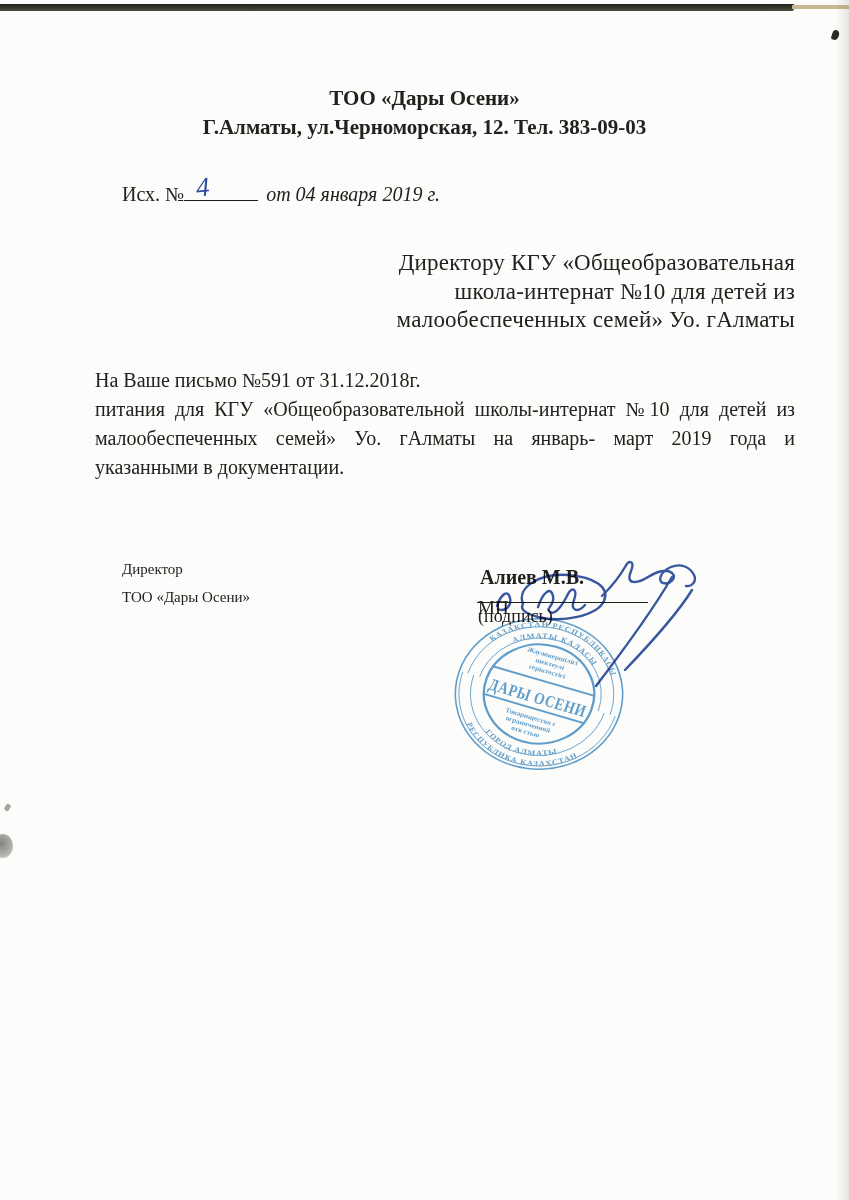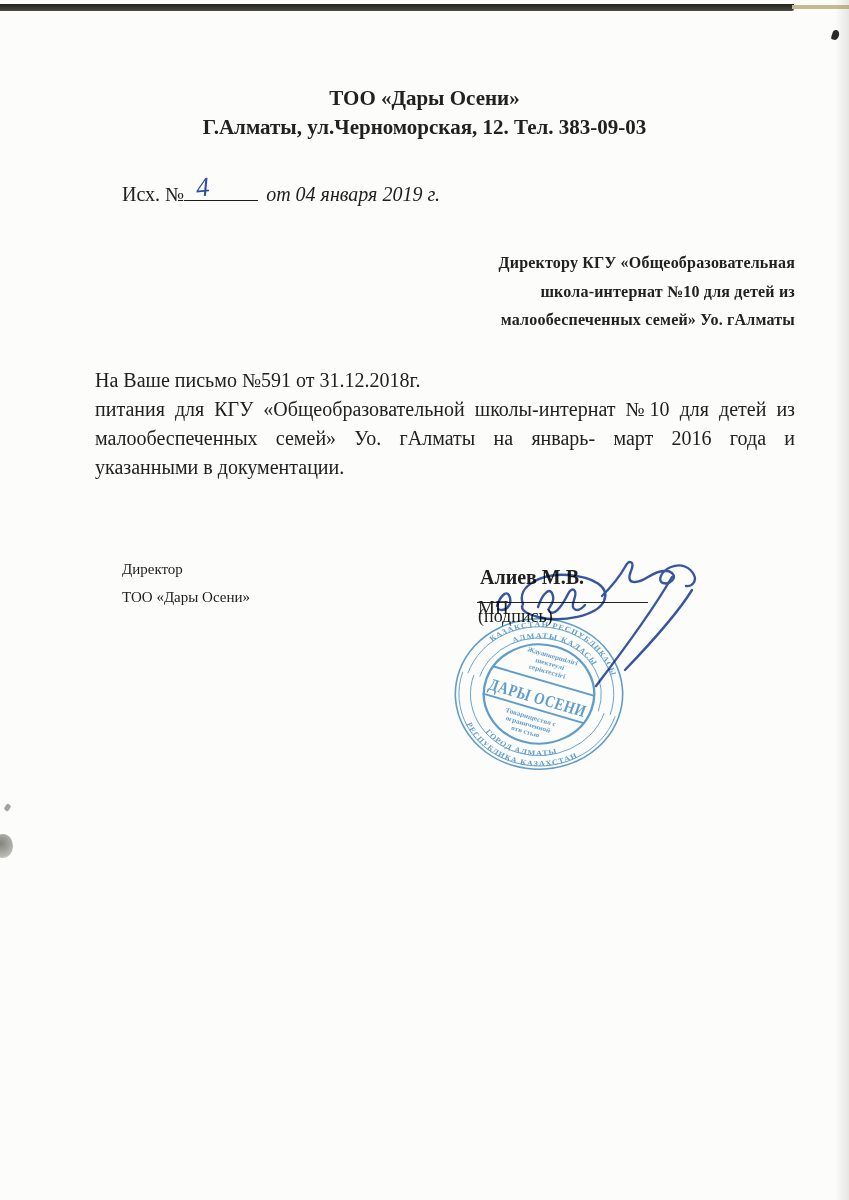--- a/index.html
+++ b/index.html
@@ -33,21 +33,21 @@
   .ref-line{position:absolute;left:95px;top:180px;font-size:20px;white-space:nowrap;margin-left:27px;}
   .ref-underline{display:inline-block;position:relative;width:74px;height:20px;
     border-bottom:1.6px solid #1c1c1a;vertical-align:baseline;}
   .handwritten-num{position:absolute;left:12px;top:-8px;
     color:#2e4f9e;font-size:27px;font-style:italic;transform:rotate(-5deg);
     font-family:"Liberation Serif",serif;}
   .ref-suffix{margin-left:8px;font-style:italic;}
 
   
   .addressee{position:absolute;right:54px;top:249px;width:480px;text-align:right;
-    font-weight:700;font-size:16px;line-height:28.5px;letter-spacing:.2px;}
+    font-weight:400;font-size:23px;line-height:28.5px;letter-spacing:.2px;}
 
   
   .body-par{position:absolute;left:95px;top:366px;width:700px;font-size:20px;line-height:29px;}
   .jline{text-align:justify;text-align-last:justify;}
 
   
   .director{position:absolute;left:122px;top:555px;font-size:15px;line-height:28px;}
   .signer{position:absolute;left:480px;top:566px;font-size:20px;font-weight:700;}
   .sig-rule{position:absolute;left:477px;top:602px;width:171px;height:0;
     border-top:1.6px solid #24241f;}
@@ -87,21 +87,21 @@
 
   <div class="addressee">
     <div>Директору КГУ «Общеобразовательная</div>
     <div>школа-интернат №10 для детей из</div>
     <div>малообеспеченных семей» Уо. гАлматы</div>
   </div>
 
   <div class="body-par">
     <div>На Ваше письмо №591 от 31.12.2018г.</div>
     <div class="jline">питания для КГУ «Общеобразовательной школы-интернат №10 для детей из</div>
-    <div class="jline">малообеспеченных семей» Уо. гАлматы на январь- март 2016 года и</div>
+    <div class="jline">малообеспеченных семей» Уо. гАлматы на январь- март 2019 года и</div>
     <div>указанными в документации.</div>
   </div>
 
   <div class="director">
     <div>Директор</div>
     <div>ТОО «Дары Осени»</div>
   </div>
   <div class="signer">Алиев М.В.</div>
   <div class="sig-rule"></div>
   <div class="sig-caption">(подпись)</div>

